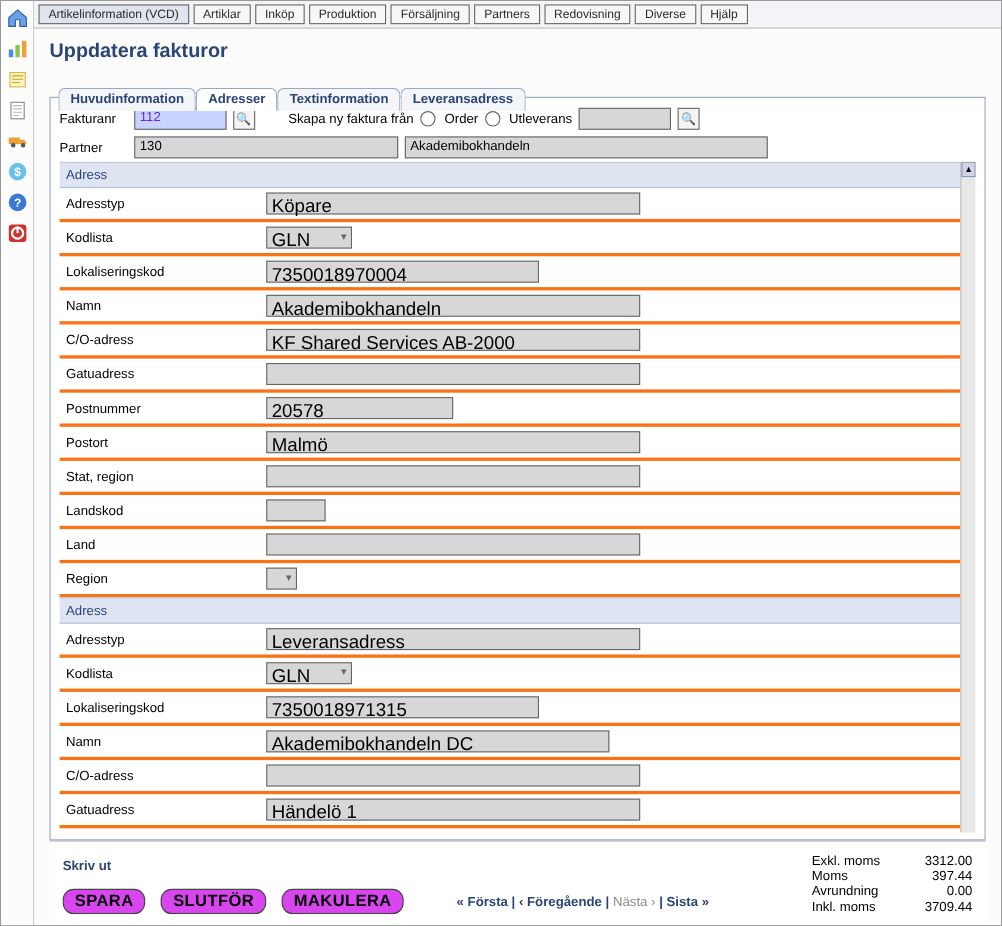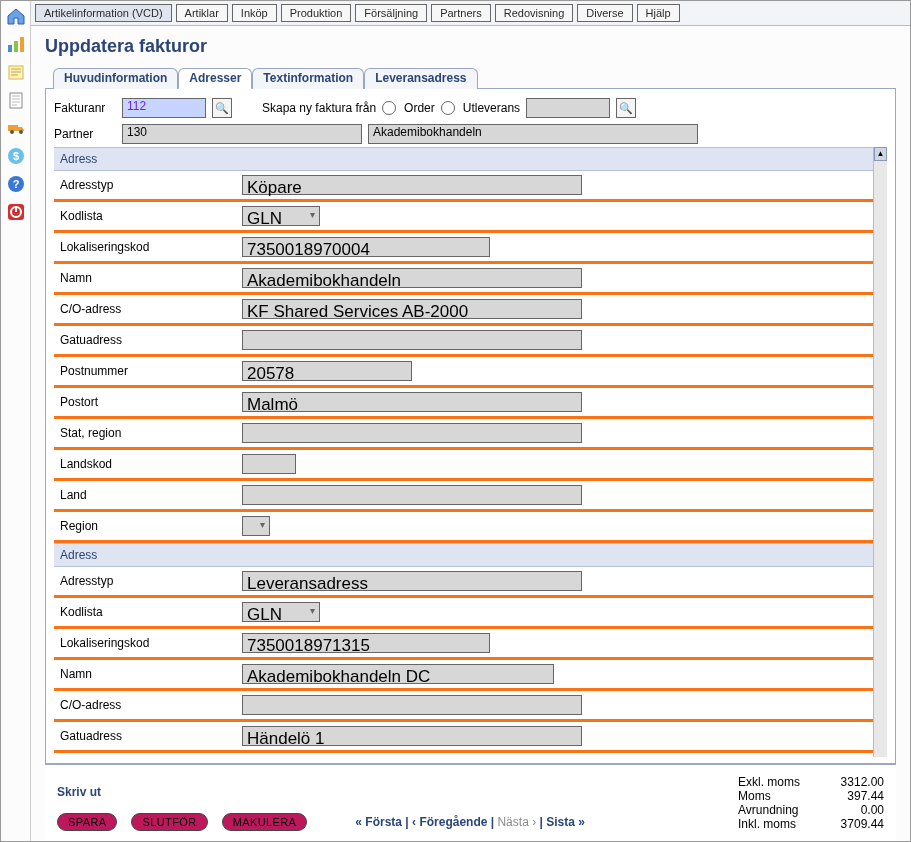--- a/index.html
+++ b/index.html
@@ -7,21 +7,21 @@
 .app{display:flex;width:911px;height:842px;background:#fcfcfc;border:1px solid #999}
 .sidebar{width:30px;background:#fcfcfc;border-right:1px solid #ccc;display:flex;flex-direction:column;align-items:center;padding-top:4px;gap:6px}
 .sidebar-icon{width:22px;height:22px;display:flex;align-items:center;justify-content:center}
 .main{flex:1;display:flex;flex-direction:column;overflow:hidden}
 .topmenu{display:flex;gap:4px;padding:3px 4px;background:#f2f4f8;border-bottom:1px solid #bbb}
 .topmenu-item{border:1px solid #666;padding:2px 8px;background:#f7f7f7;color:#2a2a2a;font-size:11px;white-space:nowrap}
 .topmenu-item.active{background:#e0e4ee}
 .content{padding:10px 14px 0 14px;flex:1;display:flex;flex-direction:column;overflow:hidden}
 h2{color:#2b4576;font-size:18px;font-weight:bold;margin-bottom:10px}
 .tabs{display:flex;border-bottom:0;margin-left:8px}
-.tab{border:1px solid #9aa7c0;border-bottom:none;padding:2px 10px 3px 10px;margin-right:0;background:#f3f5f9;color:#2b4576;font-weight:bold;font-size:12px;border-radius:6px 6px 0 0;position:relative;top:1px}
+.tab{border:1px solid #9aa7c0;border-bottom:none;padding:2px 10px 3px 10px;margin-right:0;background:#f3f5f9;color:#2b4576;font-weight:bold;font-size:12px;border-radius:6px 6px 0 0;position:relative;top:13px}
 .tab.active{background:#fff;border-bottom:1px solid #fff;z-index:2}
 .panel{border:1px solid #9aa7c0;background:#fff;padding:6px 8px;flex:1;display:flex;flex-direction:column;overflow:hidden}
 .row{display:flex;align-items:center;gap:6px;padding:3px 0}
 .lbl{width:62px;font-size:12px}
 .inp{border:1px solid #666;background:#fff;height:20px;padding:0 4px;font-size:12px}
 .inp.sel{background:#c6d4ff;color:#6d28d9;text-align:left}
 .inp.gray{background:#d7d7d7}
 .inp.drop{background:#d7d7d7;position:relative}
 .inp.drop::after{content:"▾";position:absolute;right:4px;top:2px;font-size:10px;color:#666}
 .zoom-btn{width:20px;height:20px;border:1px solid #666;background:#f4f4f4;display:flex;align-items:center;justify-content:center;font-size:11px}
@@ -31,21 +31,21 @@
 .scrollbar{position:absolute;right:0;top:0;bottom:0;width:14px;background:#e8e8e8;border-left:1px solid #bbb}
 .scrollbar-up{position:absolute;top:0;left:0;right:0;height:14px;background:#d0d6e4;border:1px solid #8a98b8;text-align:center;font-size:8px;line-height:12px}
 .section-hdr{background:#dee4f1;color:#2b4576;font-weight:normal;padding:4px 6px;border-top:1px solid #b6c0d6;border-bottom:1px solid #b6c0d6;font-size:12px}
 .field-row{display:flex;align-items:center;padding:4px 6px;border-bottom:3px solid #f97316}
 .field-lbl{width:182px;font-size:12px}
 .field-out{border:1px solid #666;background:#d7d7d7;height:20px;padding:2px 4px;font-size:17px;display:inline-block}
 .footer{border-top:1px solid #9aa7c0;background:#fff;padding:10px 12px;display:flex;align-items:flex-end;justify-content:space-between}
 .footer-left{display:flex;flex-direction:column;gap:14px}
 .print-link{color:#2b4576;font-weight:bold;font-size:12px}
 .btn-row{display:flex;gap:14px;align-items:center}
-.btn{border:1px solid #444;border-radius:10px;padding:2px 10px;font-weight:normal;font-size:11px;letter-spacing:.4px;background:#be185d}
+.btn{border:1px solid #444;border-radius:10px;padding:2px 10px;font-weight:bold;font-size:15px;letter-spacing:.4px;background:#d946ef}
 .nav-links{color:#2b4576;font-weight:bold;font-size:12px}
 .nav-links .dis{color:#8a8a8a;font-weight:normal}
 .totals{font-size:12px}
 .totals div{display:flex;justify-content:space-between;gap:10px}
 .totals .k{min-width:80px}
 .totals .v{min-width:56px;text-align:right}
 </style>
 </head>
 <body>
 

